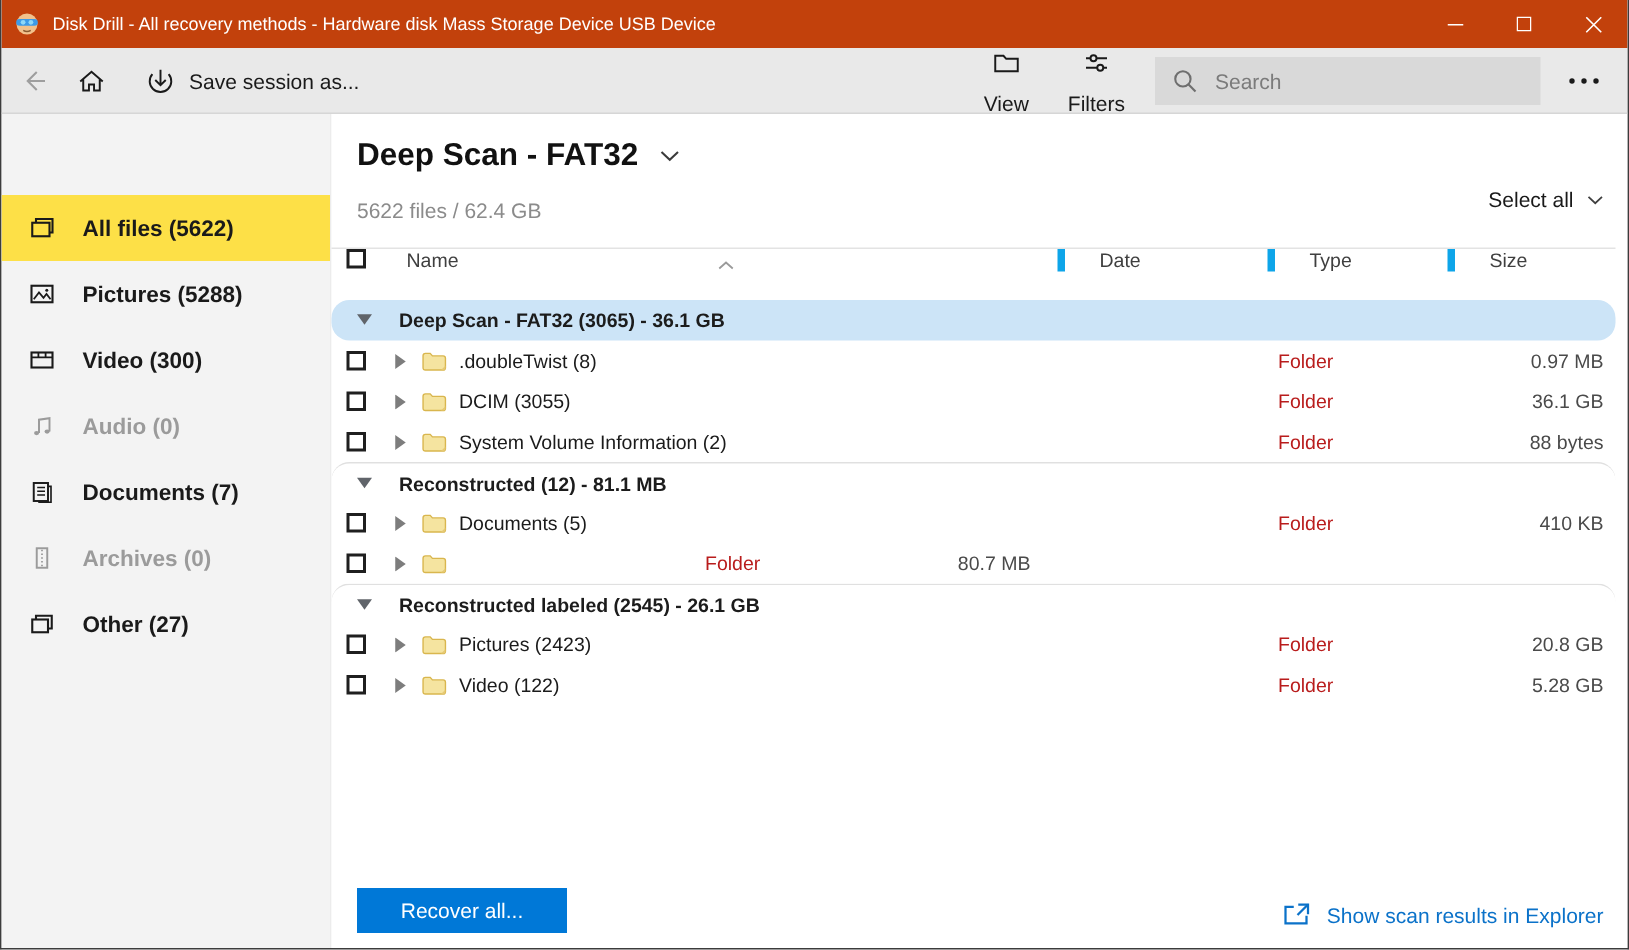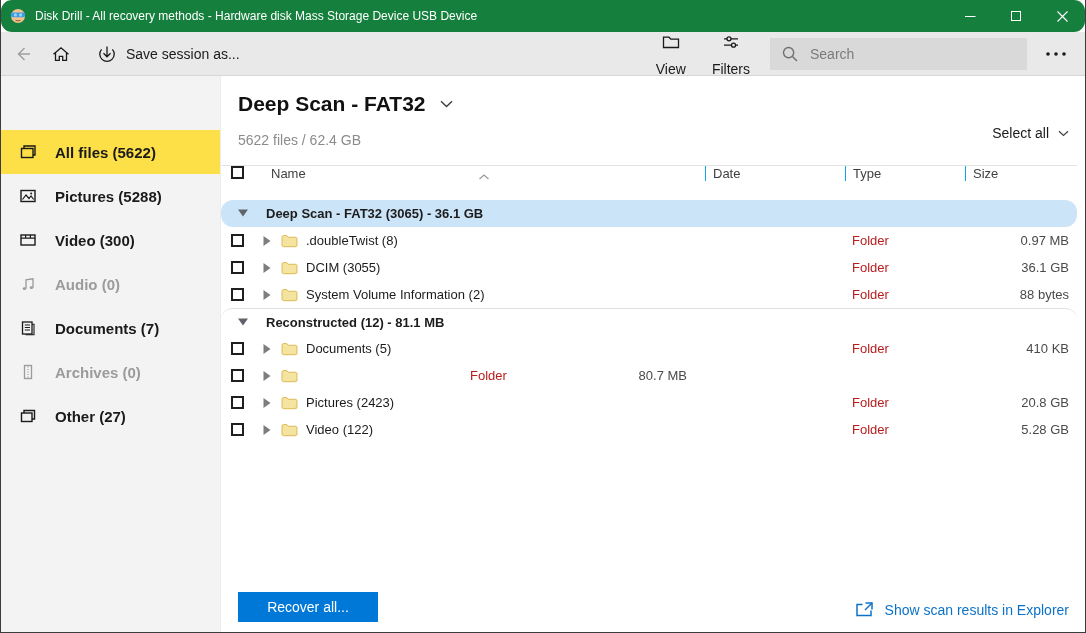--- a/index.html
+++ b/index.html
@@ -3,21 +3,21 @@
 <meta charset="utf-8">
 <style>
   html,body{margin:0;padding:0;background:#888;}
   *{box-sizing:border-box;}
   .app{
     width:1086px;height:633px;position:relative;overflow:hidden;
     font-family:"Liberation Sans","DejaVu Sans",sans-serif;
     background:#fff;border:1px solid #3c3c3c;border-top:none;
   }
   
-  .titlebar{height:32px;background:#15803d;color:#fff;display:flex;align-items:center;border-radius:11px;}
+  .titlebar{height:32px;background:#c2410c;color:#fff;display:flex;align-items:center;}
   .tb-icon{width:16px;height:16px;margin-left:9px;display:flex;}
   .tb-title{font-size:12px;margin-left:9px;flex:1;white-space:nowrap;overflow:hidden;}
   .winbtn{width:46px;height:32px;display:flex;align-items:center;justify-content:center;}
   
   .toolbar{height:44px;background:#e9e9e9;border-bottom:1px solid #d6d6d6;display:flex;align-items:center;}
   .tbar-btn{display:flex;align-items:center;gap:9px;font-size:14px;color:#1a1a1a;padding:0 6px;height:44px;}
   .tbar-icon{display:flex;}
   .back{margin-left:12px;}
   .home{margin-left:18px;}
   .save{margin-left:20px;}
@@ -41,21 +41,21 @@
   .subtitle{position:absolute;left:17px;top:56px;font-size:14px;color:#8b8b8b;}
   .select-all{position:absolute;right:16px;top:49px;display:flex;align-items:center;gap:9px;font-size:14px;color:#1a1a1a;}
   
   .table{margin-right:8px;}
   .t-head{display:flex;align-items:flex-start;height:35px;border-top:1px solid #e3e3e3;font-size:13px;color:#3f3f3f;}
   .t-head .cell{display:flex;align-items:center;}
   .c-check{width:42px;padding-left:10px;flex:none;display:flex;align-items:center;}
   .checkbox{width:13px;height:13px;border:2px solid #1f1f1f;background:#fff;flex:none;}
   .h-name{flex:1;padding-left:8px;position:relative;}
   .sort-caret{position:absolute;left:50%;top:2px;transform:translateX(-50%);}
-  .h-date,.h-type,.h-size{border-left:1px solid #0ea5e9;padding-left:7px;}
+  .h-date,.h-type,.h-size{border-left:5px solid #0ea5e9;padding-left:23px;}
   .h-date{width:140px;flex:none;}
   .h-type{width:120px;flex:none;}
   .h-size{width:112px;flex:none;}
   .t-row{display:flex;align-items:center;height:27px;font-size:13px;}
   .t-row.group{position:relative;font-weight:600;color:#1c1c1c;border-radius:12px;}
   .t-row.group .g-tri{position:absolute;left:17px;top:9px;display:flex;}
   .t-row.group .g-label{margin-left:45px;}
   .t-row.group.sel{background:#cce4f7;}
   .t-row.group.bordered{border-top:1px solid #e0e0e0;}
   .c-exp{width:18px;flex:none;display:flex;align-items:center;}
@@ -385,20 +385,28 @@
               <span class="cell c-folder">
                 <svg width="17" height="14" viewBox="0 0 18 15">
                   <path d="M1 3.4 C1 2.3 1.6 1.7 2.7 1.7 H6.1 L7.7 3.5 H15.3 C16.4 3.5 17 4.1 17 5.2 V11.9 C17 13 16.4 13.6 15.3 13.6 H2.7 C1.6 13.6 1 13 1 11.9 Z" fill="#f5e4a0" stroke="#d9b64e" stroke-width="1"></path>
                   <path d="M13.8 13.6 L17 10.6 V11.9 C17 13 16.4 13.6 15.3 13.6 Z" fill="#e6c973"></path>
                 </svg>
               </span>
               <span class="cell c-date"></span>
               <span class="cell c-type">Folder</span>
               <span class="cell c-size">80.7 MB</span>
             </div>
+            <div class="t-row group bordered">
+              <span class="g-tri">
+                <svg width="10" height="8" viewBox="0 0 10 8">
+                  <polygon points="0,0.5 10,0.5 5,7.5" fill="#60646a"></polygon>
+                </svg>
+              </span>
+              <span class="g-label">Reconstructed labeled (2545) - 26.1 GB</span>
+            </div>
             <div class="t-row file">
               <span class="cell c-check">
                 <span class="checkbox"></span>
               </span>
               <span class="cell c-exp">
                 <svg width="8" height="10" viewBox="0 0 8 10">
                   <polygon points="0.5,0 7.5,5 0.5,10" fill="#7d7d7d"></polygon>
                 </svg>
               </span>
               <span class="cell c-folder">

